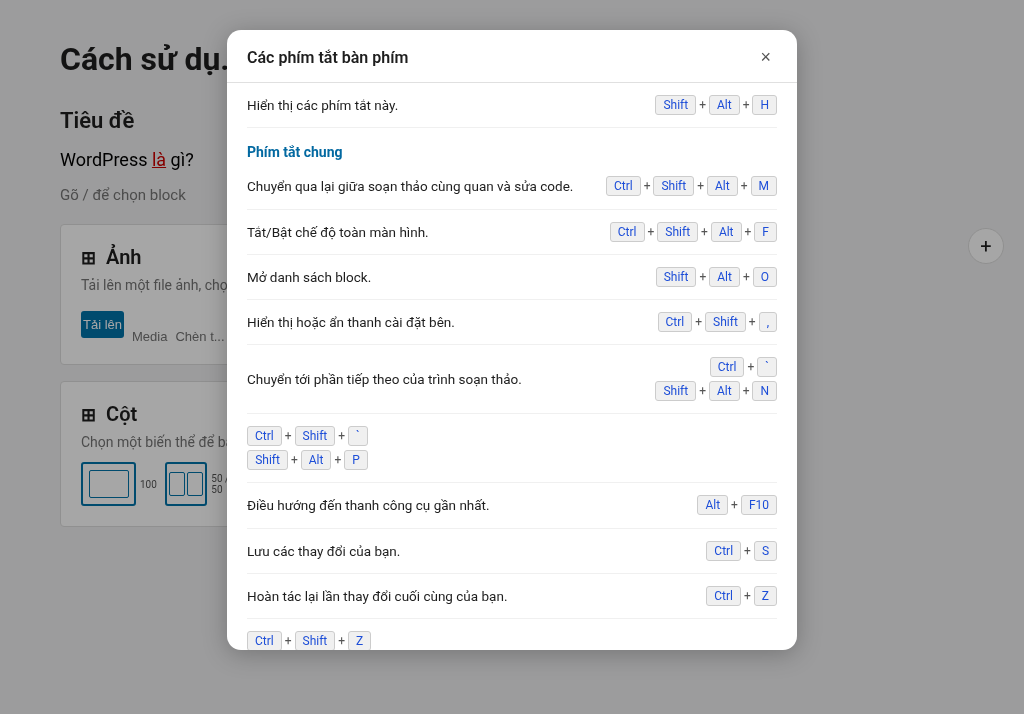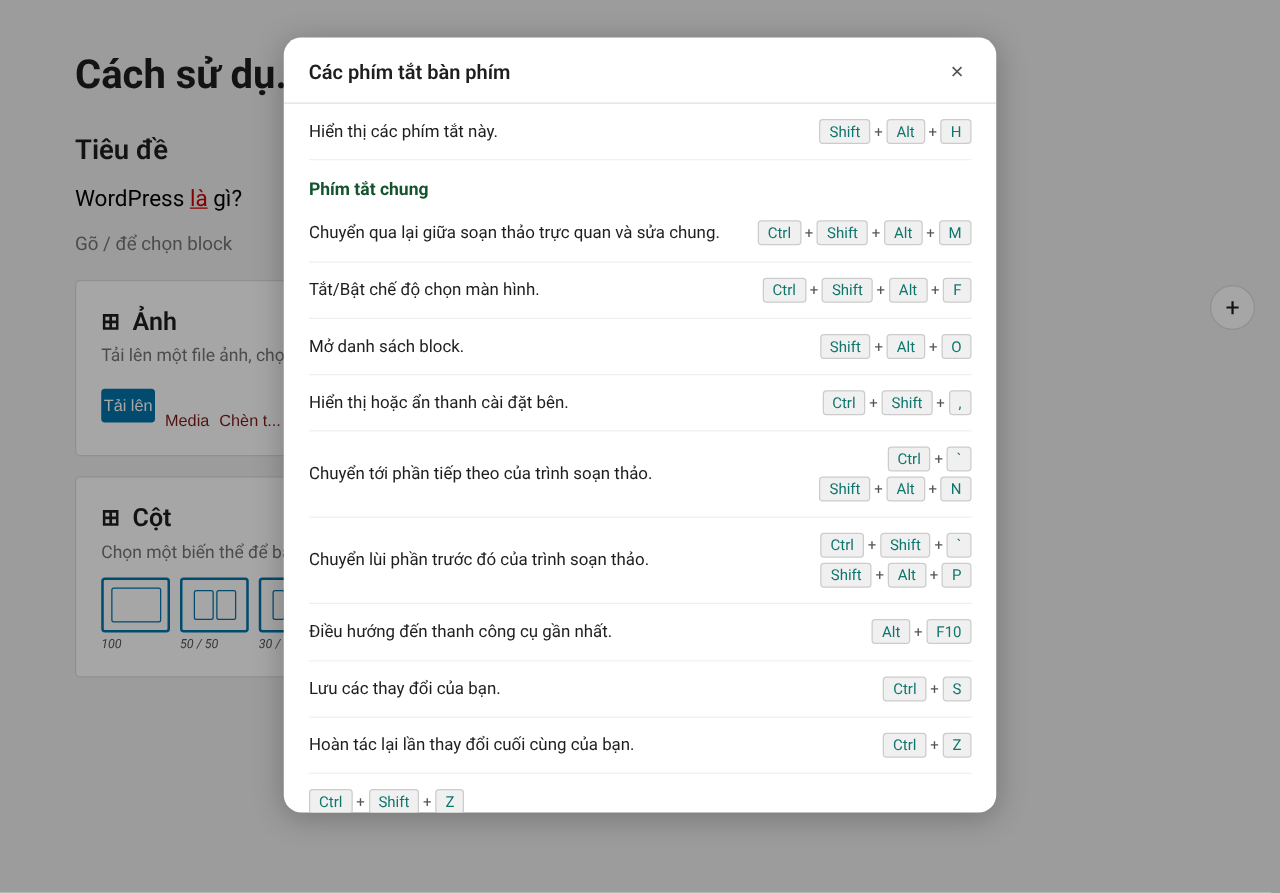--- a/index.html
+++ b/index.html
@@ -85,41 +85,40 @@
       background: #0073aa;
       color: #fff;
       border: none;
       padding: 6px 2px;
       border-radius: 3px;
       font-size: 13px;
       cursor: pointer;
     }
 
     .btn-link {
-      color: #7f1d1d;
+      color: #737373;
       text-decoration: none;
       font-size: 13px;
       background: none;
       border: none;
       cursor: pointer;
       margin-top: 24px;
     }
 
     .column-options {
       display: flex;
       gap: 8px;
       margin-top: 12px;
     }
 
     .col-option {
       display: flex;
-      flex-direction: column;
-      align-items: flex-start;
+      flex-direction: row;
+      align-items: center;
       gap: 4px;
-      font-style: italic;
     }
 
     .col-box {
       width: 55px;
       height: 44px;
       border: 2px solid #0073aa;
       border-radius: 3px;
       display: flex;
       align-items: center;
       justify-content: center;
@@ -252,34 +251,34 @@
       flex-wrap: wrap;
       justify-content: flex-end;
     }
 
     .key {
       background: #f0f0f0;
       border: 1px solid #ccc;
       border-radius: 3px;
       padding: 2px 7px;
       font-size: 12px;
-      color: #0f766e;
+      color: #1d4ed8;
       font-family: inherit;
       white-space: nowrap;
     }
 
     .key-plus {
       font-size: 12px;
       color: #555;
     }
 
     .section-heading {
       font-size: 14px;
       font-weight: 700;
-      color: #14532d;
+      color: #0369a1;
       padding: 16px 0 4px;
     }
 
     .multi-shortcut {
       display: flex;
       flex-direction: column;
       align-items: flex-end;
       gap: 4px;
     }
   </style>
@@ -391,34 +390,34 @@
           <span class="key-plus">+</span>
           <span class="key">Alt</span>
           <span class="key-plus">+</span>
           <span class="key">H</span>
         </div>
       </div>
 
       <div class="section-heading">Phím tắt chung</div>
 
       <div class="shortcut-row">
-        <span class="shortcut-desc">Chuyển qua lại giữa soạn thảo trực quan và sửa chung.</span>
+        <span class="shortcut-desc">Chuyển qua lại giữa soạn thảo cùng quan và sửa code.</span>
         <div class="shortcut-keys">
           <span class="key">Ctrl</span>
           <span class="key-plus">+</span>
           <span class="key">Shift</span>
           <span class="key-plus">+</span>
           <span class="key">Alt</span>
           <span class="key-plus">+</span>
           <span class="key">M</span>
         </div>
       </div>
 
       <div class="shortcut-row">
-        <span class="shortcut-desc">Tắt/Bật chế độ chọn màn hình.</span>
+        <span class="shortcut-desc">Tắt/Bật chế độ toàn màn hình.</span>
         <div class="shortcut-keys">
           <span class="key">Ctrl</span>
           <span class="key-plus">+</span>
           <span class="key">Shift</span>
           <span class="key-plus">+</span>
           <span class="key">Alt</span>
           <span class="key-plus">+</span>
           <span class="key">F</span>
         </div>
       </div>
@@ -457,21 +456,20 @@
             <span class="key">Shift</span>
             <span class="key-plus">+</span>
             <span class="key">Alt</span>
             <span class="key-plus">+</span>
             <span class="key">N</span>
           </div>
         </div>
       </div>
 
       <div class="shortcut-row">
-        <span class="shortcut-desc">Chuyển lùi phần trước đó của trình soạn thảo.</span>
         <div class="multi-shortcut">
           <div class="shortcut-keys">
             <span class="key">Ctrl</span>
             <span class="key-plus">+</span>
             <span class="key">Shift</span>
             <span class="key-plus">+</span>
             <span class="key">`</span>
           </div>
           <div class="shortcut-keys">
             <span class="key">Shift</span>

